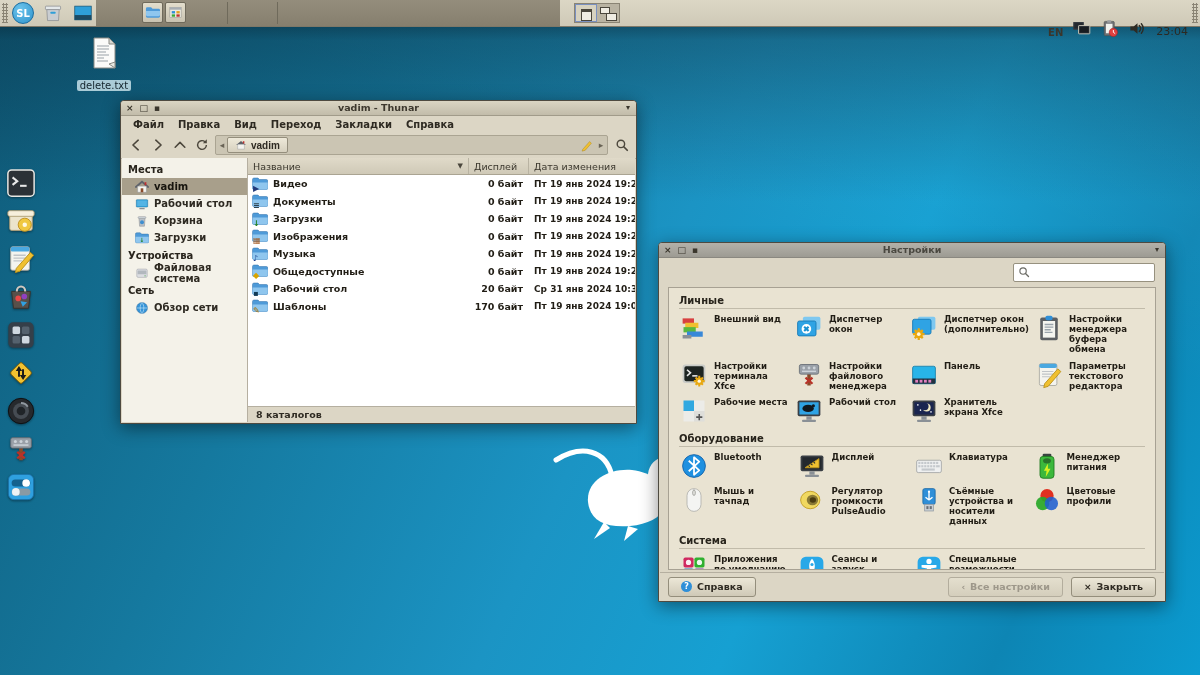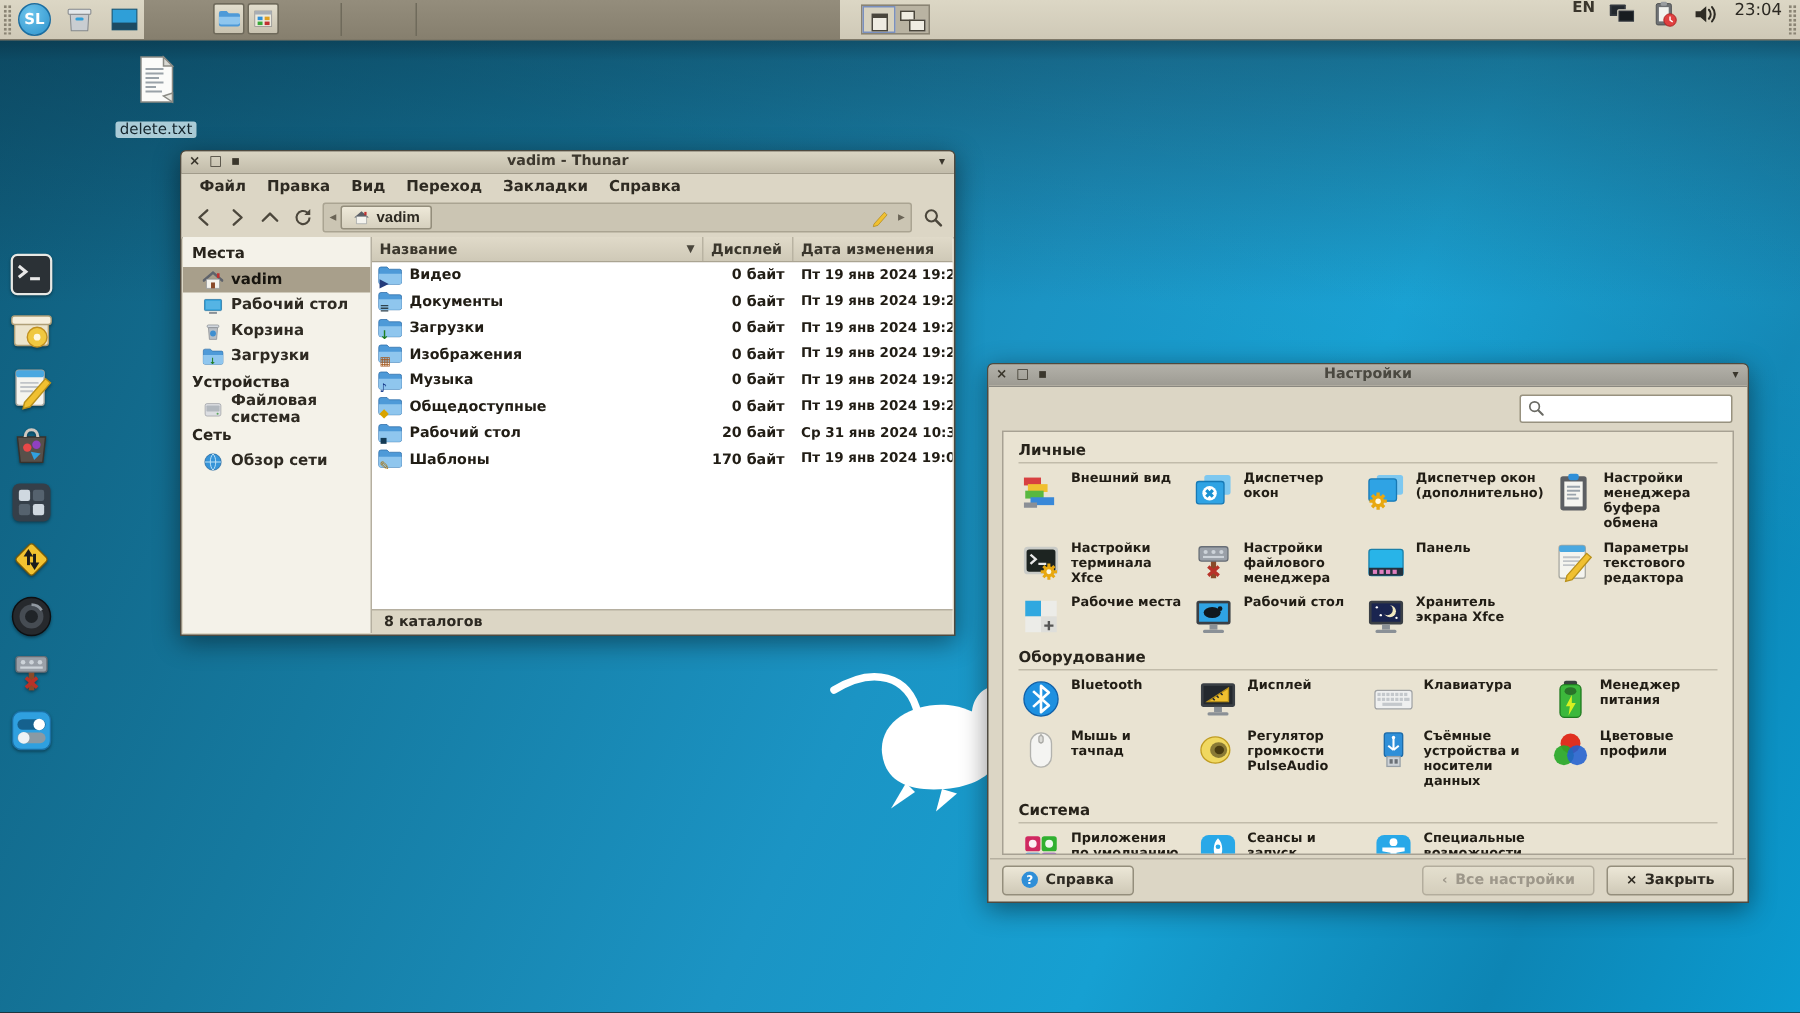--- a/index.html
+++ b/index.html
@@ -23,21 +23,21 @@
     color:#fff;font-size:10px;font-weight:700;display:flex;align-items:center;justify-content:center;border:1px solid #1b6da0;box-sizing:border-box;}
   #tasklist{position:absolute;left:96px;top:0;width:464px;height:26px;background:linear-gradient(#948d7c,#867f6e);}
   .tl-sep{position:absolute;top:2px;width:1px;height:22px;background:#6f6a5b;}
   .task-btn{position:absolute;top:2px;width:21px;height:21px;background:linear-gradient(#e3decd,#c9c3b1);
     border:1px solid #6f6a5b;border-radius:2px;display:flex;align-items:center;justify-content:center;padding:0;cursor:pointer;box-sizing:border-box;}
   .task-btn svg{width:15px;height:15px}
   #pager{position:absolute;left:574px;top:3px;display:flex;border:1px solid #8a8474;background:#b9b3a2;}
   .ws{width:22px;height:18px;position:relative;box-sizing:border-box;}
   .ws.active{background:#d7d2c0;border:1px solid #7a90c0;}
   .ws .mini{position:absolute;border:1px solid #4a463c;background:#efece2;}
-  #tray{position:absolute;right:12px;top:0;height:26px;display:flex;align-items:flex-start;gap:9px;}
+  #tray{position:absolute;right:12px;top:12px;height:26px;display:flex;align-items:flex-end;gap:9px;}
   #tray .ticon svg{width:19px;height:19px;display:block}
   #kbd-layout{font-size:10px;font-weight:700;color:#3a362c;}
   #clock{font-size:11px;font-weight:400;color:#2c2922;}
   
   #file-delete{position:absolute;left:76px;top:36px;width:56px;text-align:center;cursor:pointer;}
   #file-delete svg{width:34px;height:34px}
   #file-delete .lbl{display:inline-block;margin-top:1px;font-size:10px;color:#14242c;background:rgba(198,224,233,.85);
     border-radius:2px;padding:0 3px;}
   #dock{position:absolute;left:6px;top:168px;display:flex;flex-direction:column;gap:8px;}
   .dicon{width:30px;height:30px;cursor:pointer;}
@@ -66,21 +66,21 @@
     display:flex;align-items:center;gap:4px;padding:0 7px;font-size:10px;font-weight:700;color:#2e2a22;cursor:pointer;}
   #path-tab svg{width:12px;height:12px}
   #thunar-body{position:absolute;left:1px;right:1px;top:57px;bottom:1px;display:flex;background:#fff;}
   #t-sidebar{width:126px;background:#f4f2e9;border-right:1px solid #b5afa0;overflow:hidden;flex:none;padding-top:2px;box-sizing:border-box;}
   .shead{font-size:10px;font-weight:700;color:#28241c;padding:4px 6px 3px 6px;}
   .srow{display:flex;align-items:center;gap:5px;height:17px;padding-left:13px;font-size:10px;font-weight:700;color:#2e2a22;cursor:pointer;}
   .srow .sic svg{width:14px;height:14px;display:block}
   .srow.sel{background:#a89f8b;color:#17140e;}
   #t-main{flex:1;display:flex;flex-direction:column;min-width:0;}
   #t-cols{height:16px;display:flex;flex:none;background:linear-gradient(#e0dac9,#cfc9b7);border-bottom:1px solid #aaa492;}
-  .colh{font-size:9.5px;font-weight:700;color:#3a362c;border-right:1px solid #b9b3a2;display:flex;align-items:center;
+  .colh{font-size:9.5px;font-weight:400;color:#3a362c;border-right:1px solid #b9b3a2;display:flex;align-items:center;
     padding:0 5px;box-sizing:border-box;cursor:pointer;}
   #col-name{flex:1;justify-content:space-between;}
   #col-size{width:60px;flex:none;}
   #col-date{width:106px;flex:none;border-right:none;}
   .sorticon{font-size:7px;color:#4a463c;}
   #t-rows{flex:1;overflow:hidden;background:#fff;}
   .frow{display:flex;align-items:center;height:17.5px;font-size:9.5px;font-weight:700;color:#211d15;cursor:pointer;}
   .frow .c-name{flex:1;display:flex;align-items:center;gap:5px;padding-left:4px;min-width:0;}
   .frow .c-size{width:60px;flex:none;text-align:right;padding-right:6px;box-sizing:border-box;font-weight:700;}
   .frow .c-date{width:106px;flex:none;padding-left:5px;box-sizing:border-box;font-weight:700;font-size:9px;white-space:nowrap;}

